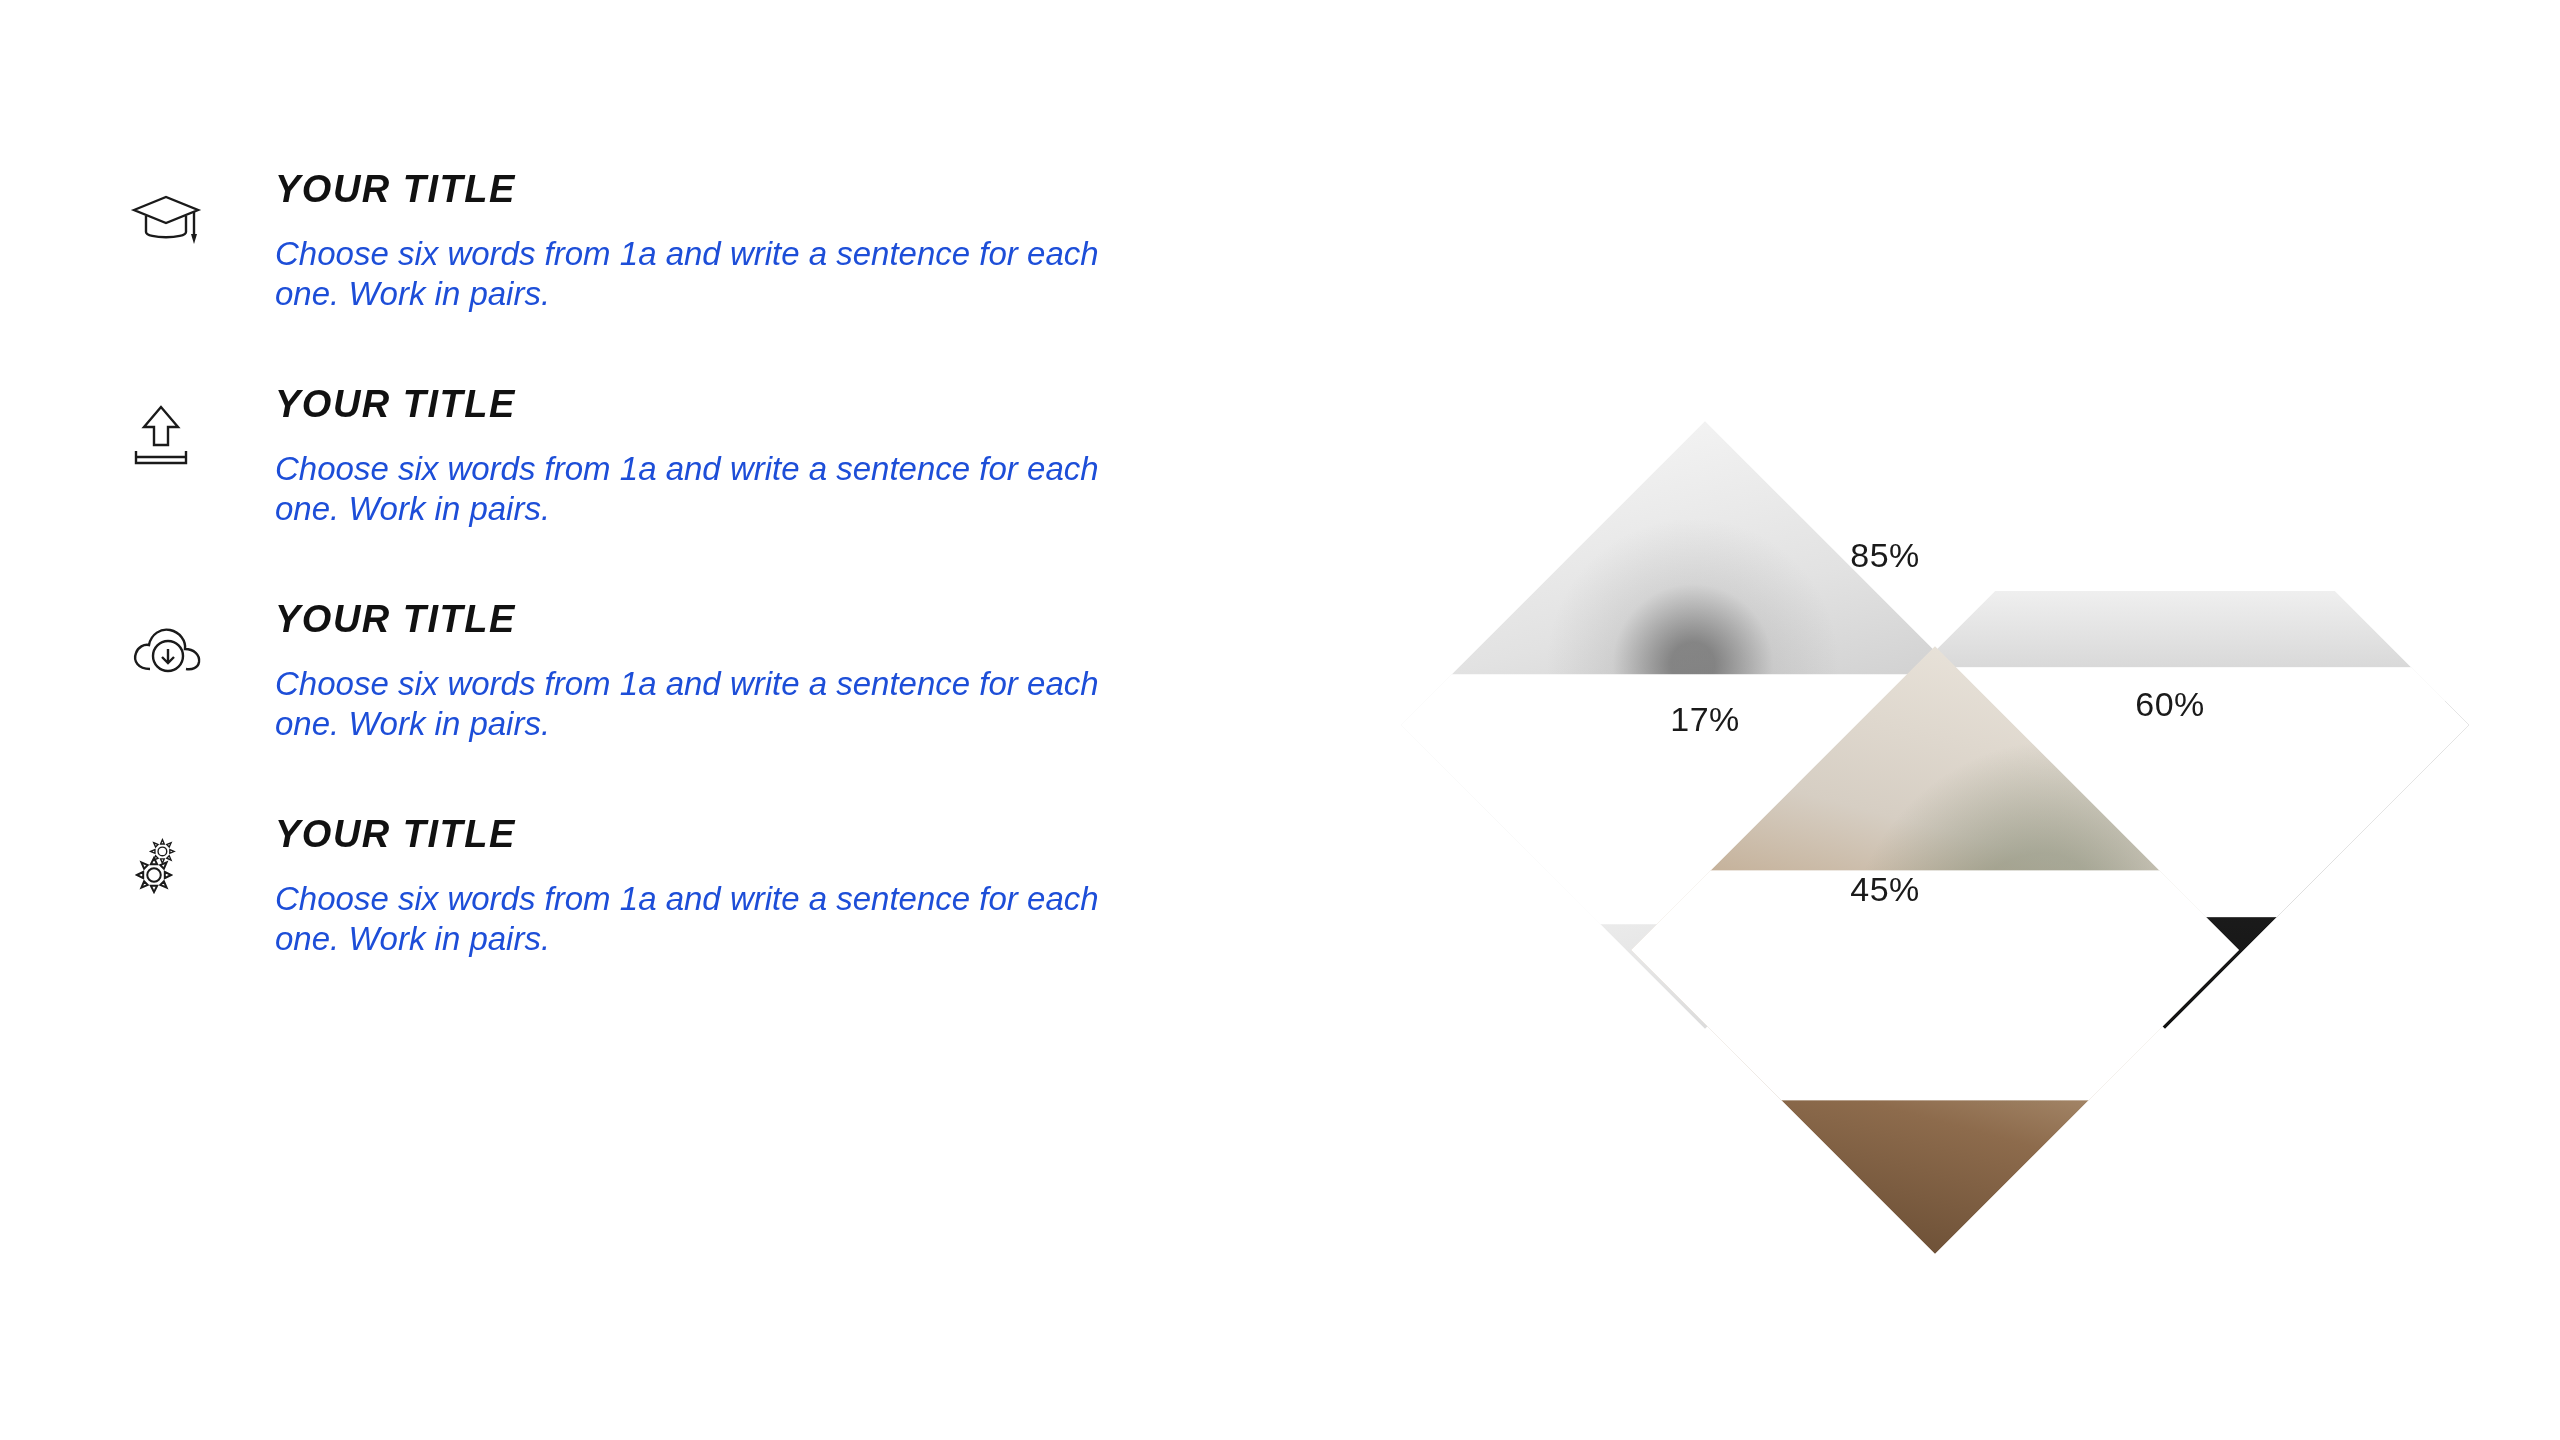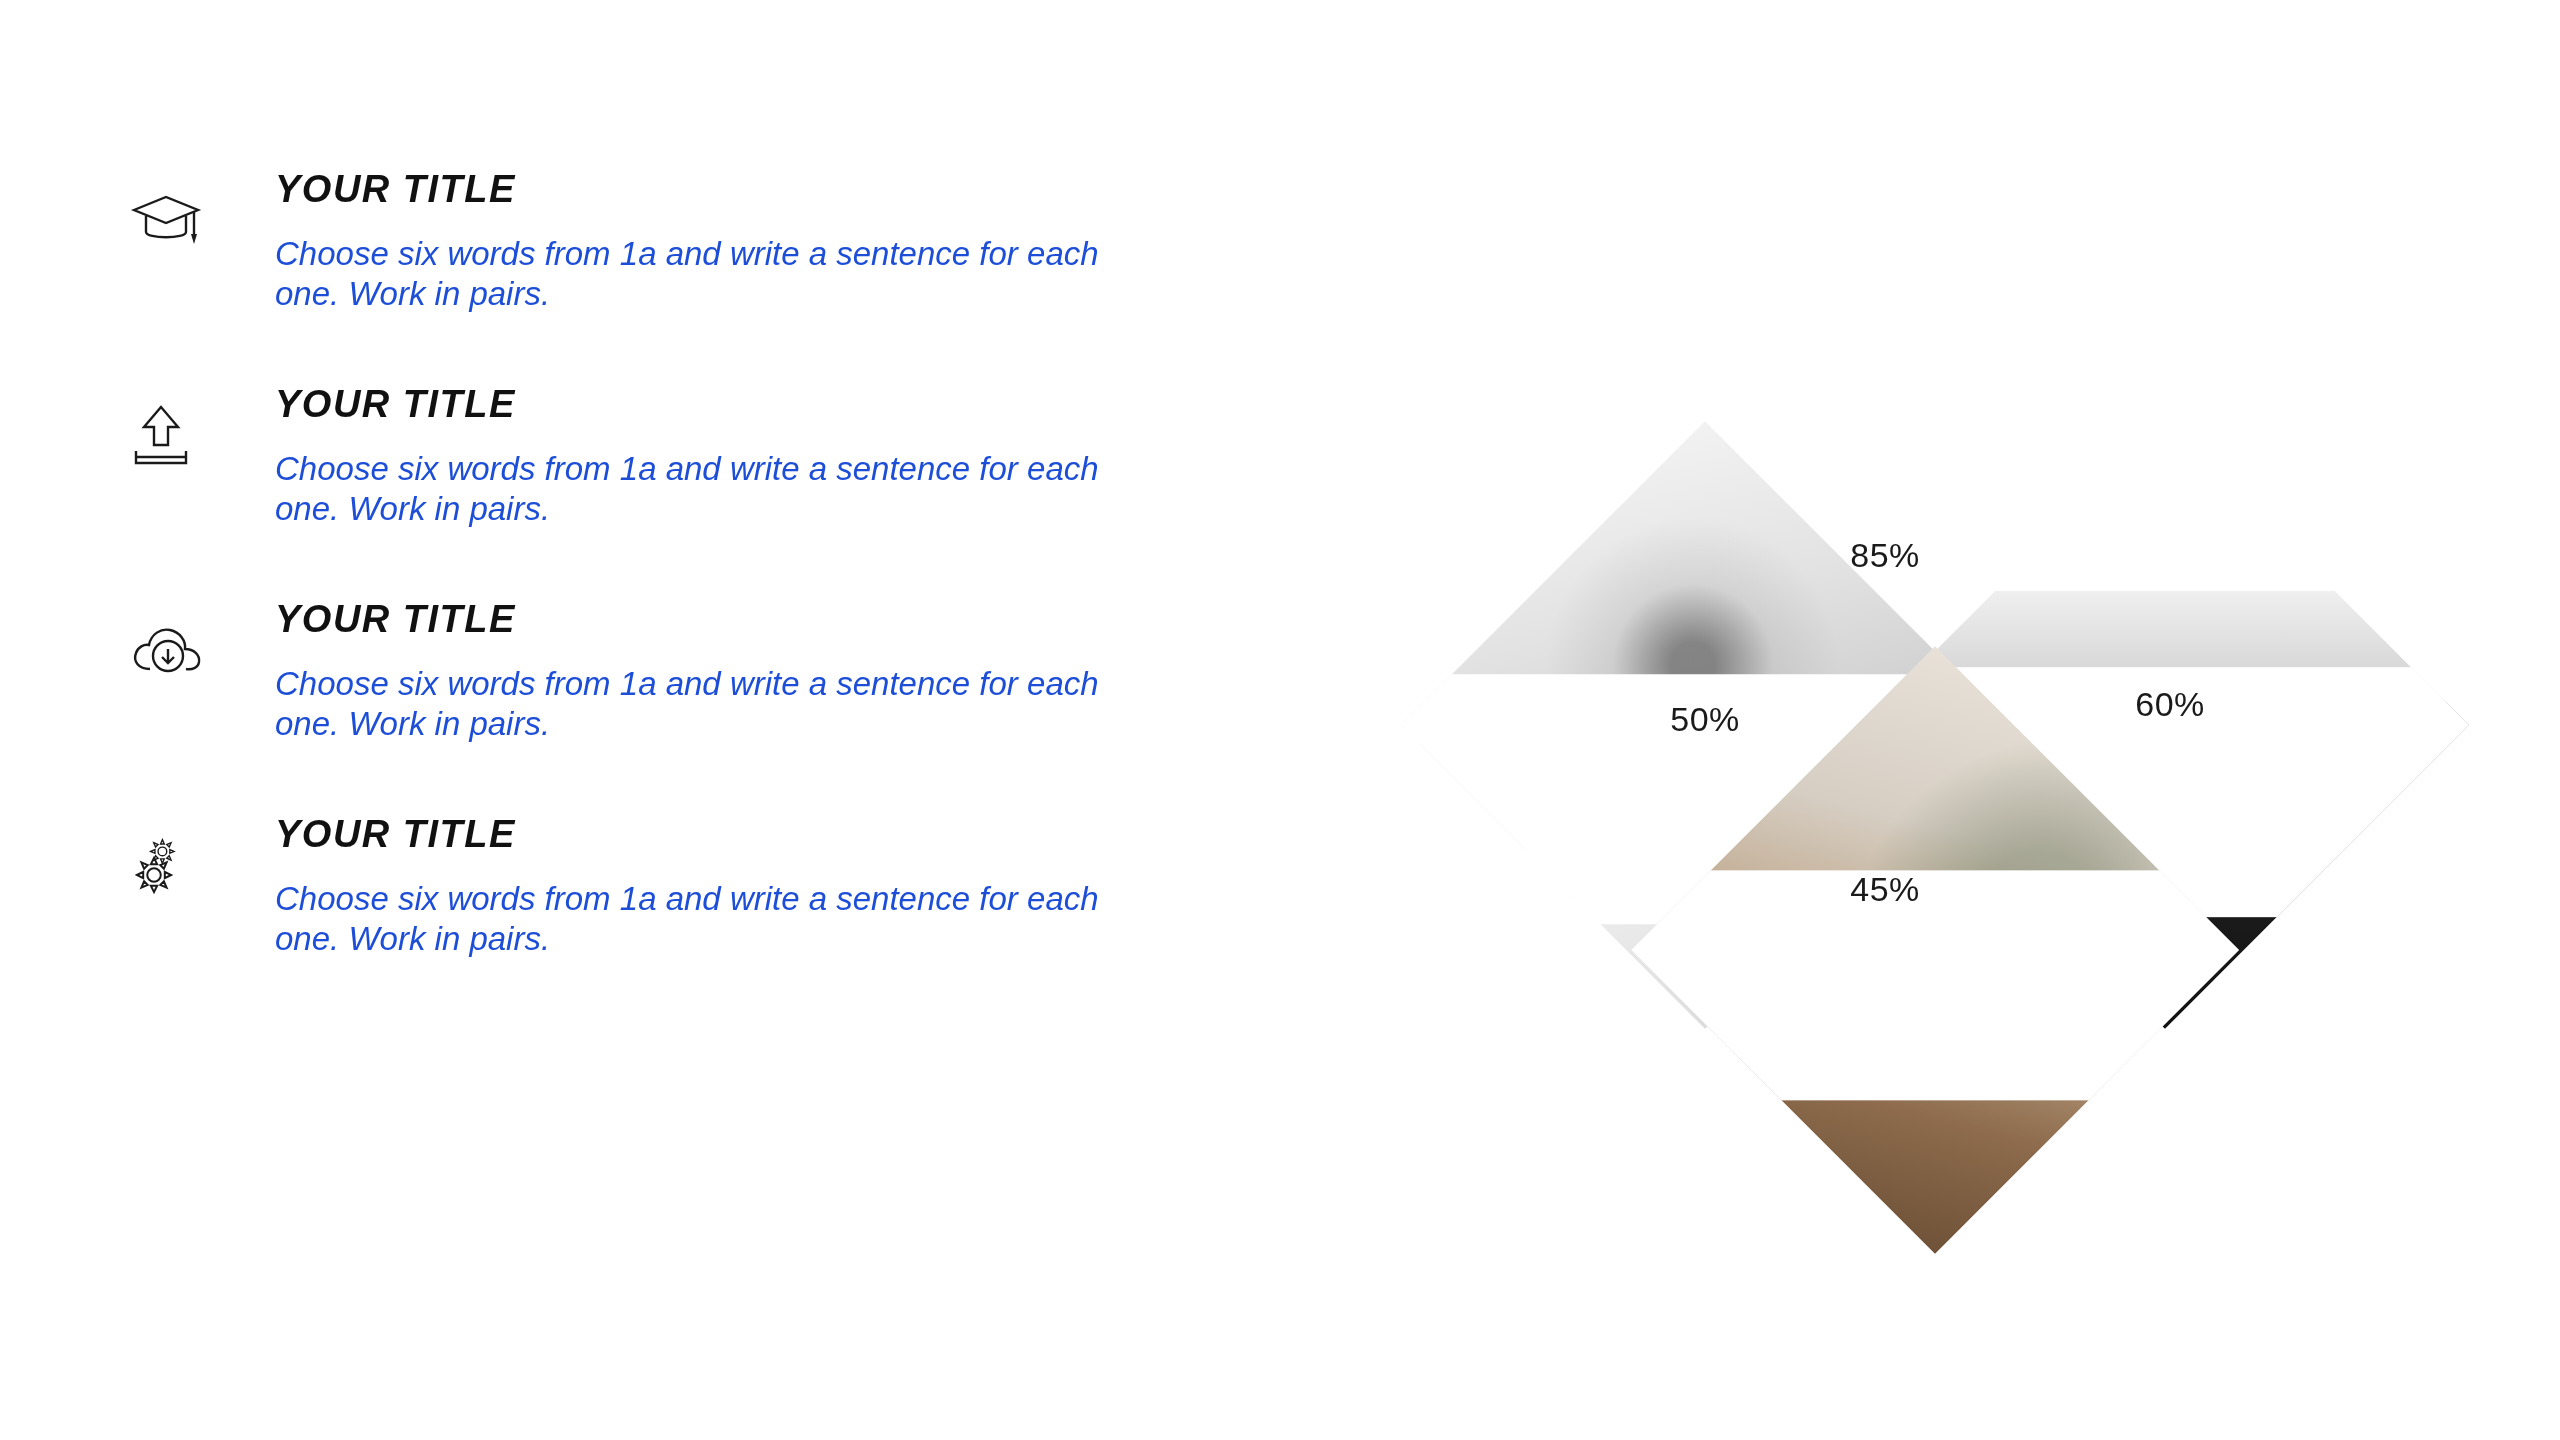--- a/index.html
+++ b/index.html
@@ -189,21 +189,21 @@
   <div class="diamond" style="left:265px; top:0px;">
     <div class="photo tex-top"></div>
     <div class="band" style="top:120px; height:250px;"></div>
   </div>
   <div class="label" style="left:300px; top:225px;margin-top:31px;">85%</div>
 
   <div class="diamond" style="left:35px; top:230px;">
     <div class="photo tex-left"></div>
     <div class="band" style="top:195px; height:250px;"></div>
   </div>
-  <div class="label" style="left:120px; top:420px;">50%</div>
+  <div class="label" style="left:120px; top:420px;">17%</div>
 
   <div class="diamond" style="left:495px; top:230px;">
     <div class="photo tex-right"></div>
     <div class="band" style="top:185px; height:250px;"></div>
   </div>
   <div class="label" style="left:585px; top:405px;">60%</div>
 
   <div class="diamond" style="left:265px; top:455px;">
     <div class="photo tex-bottom"></div>
     <div class="band" style="top:150px; height:230px;"></div>

